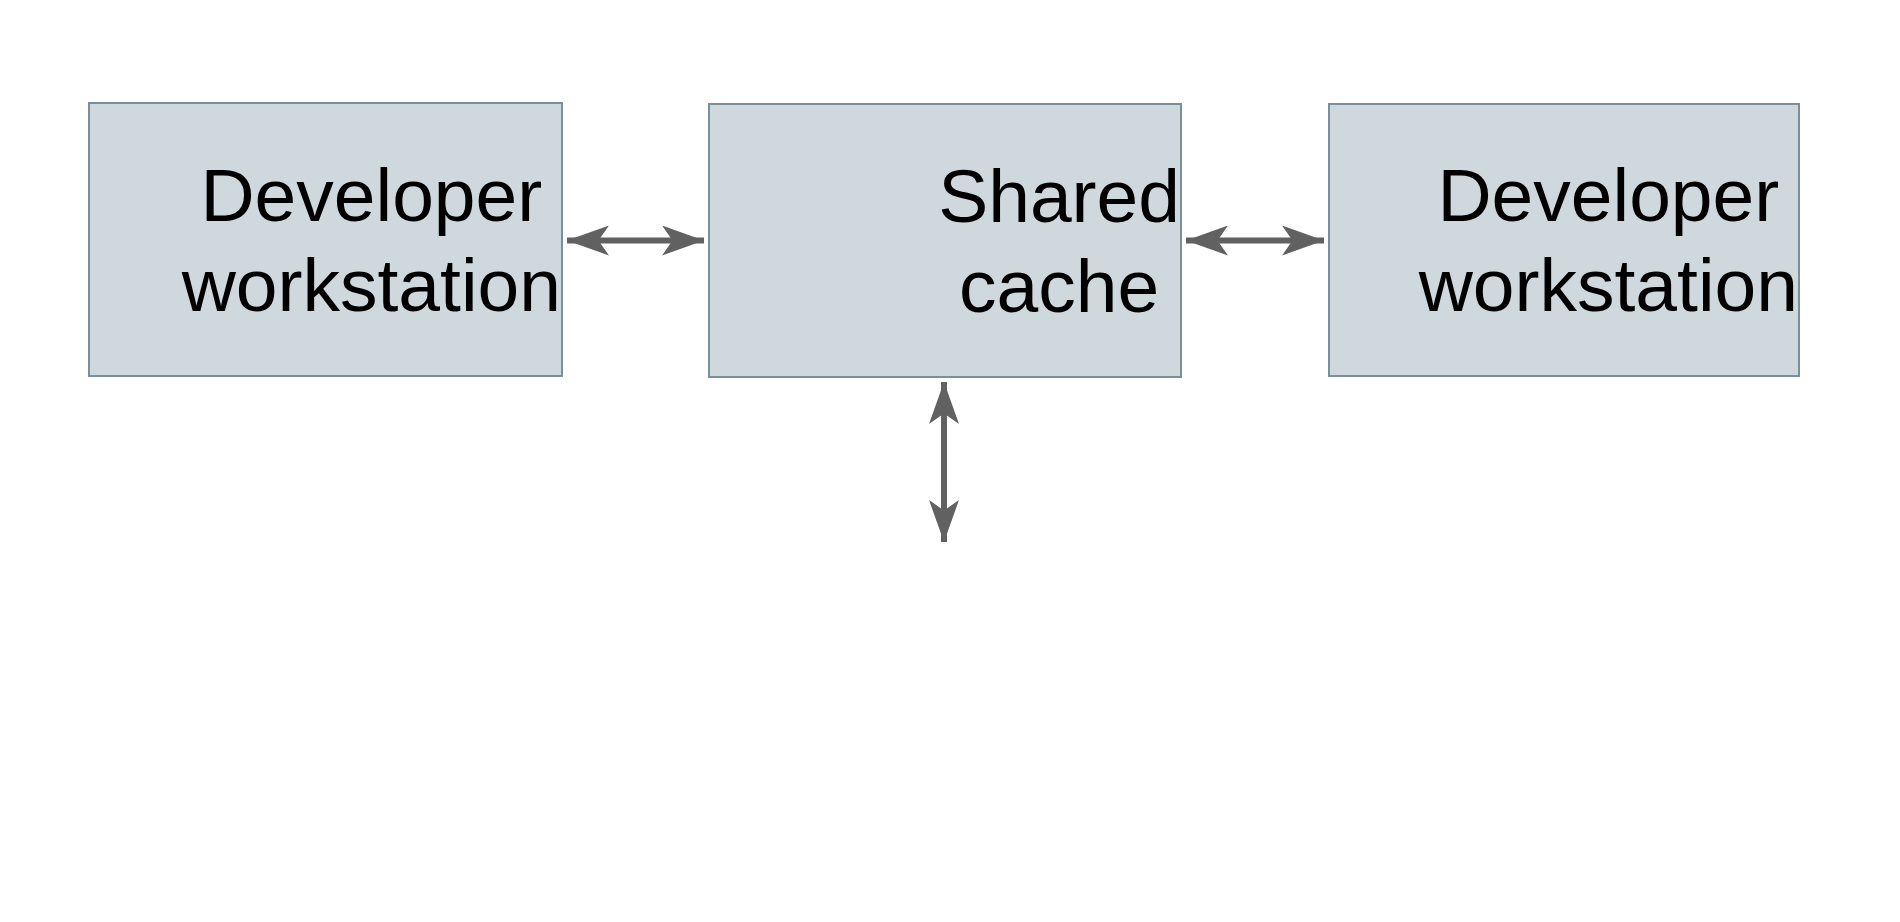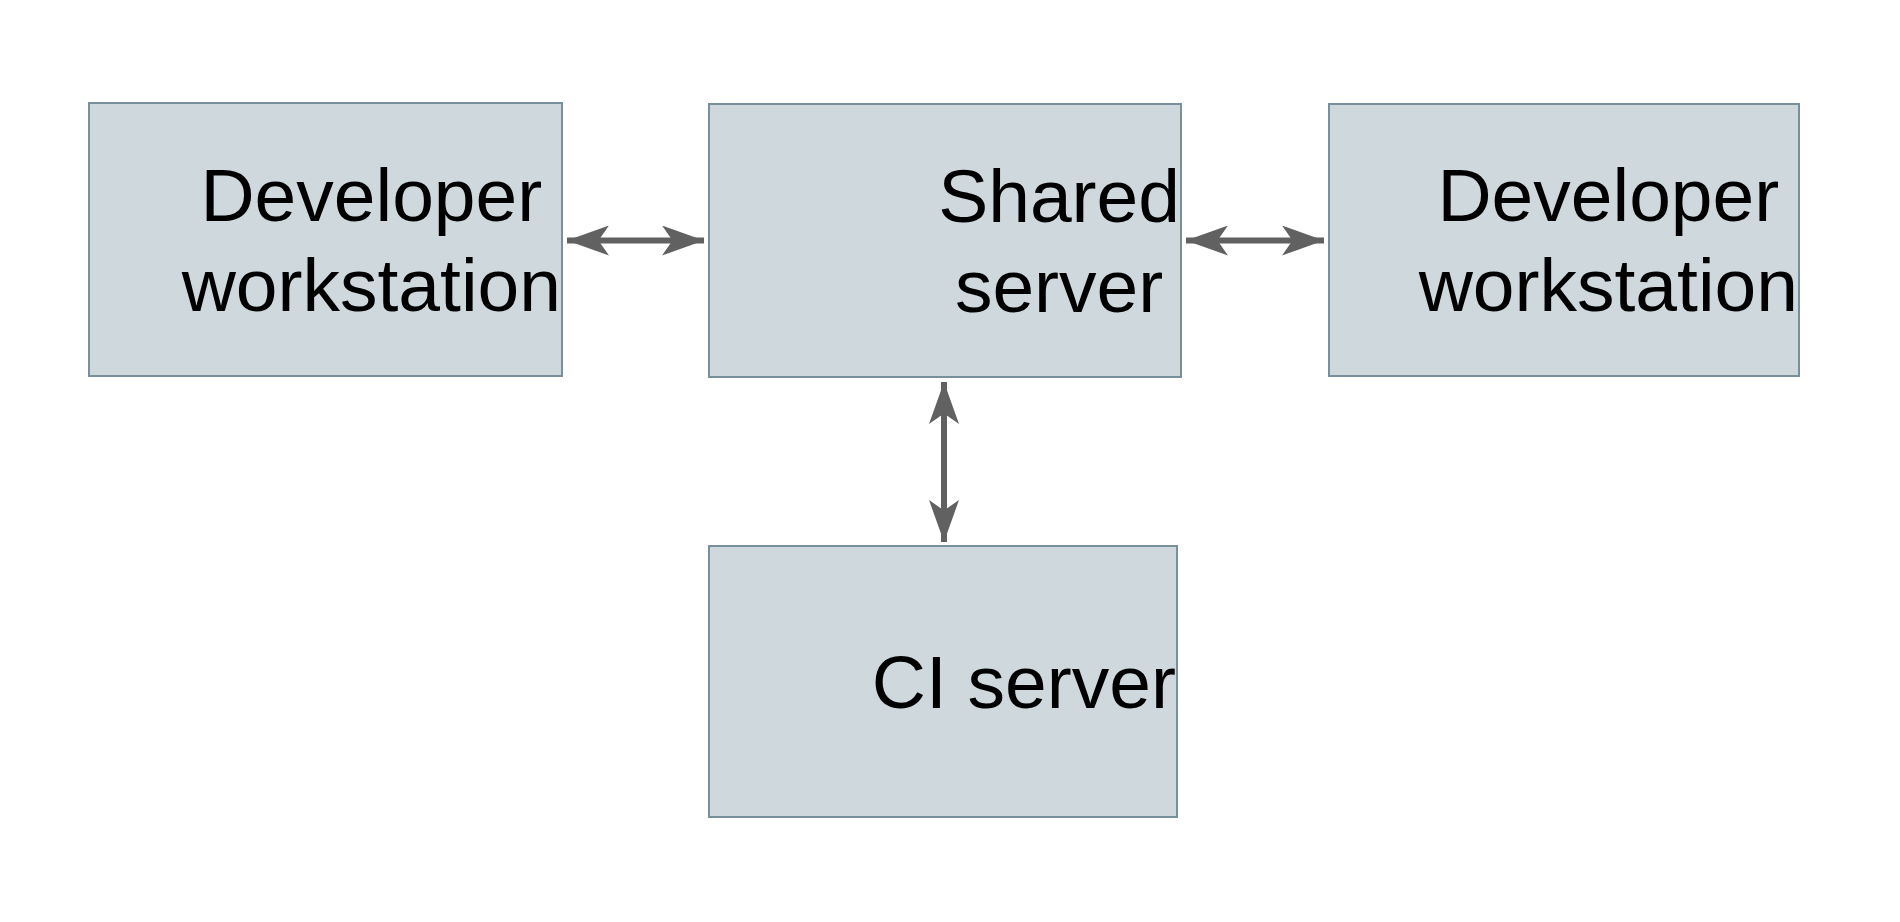--- a/index.html
+++ b/index.html
@@ -69,25 +69,22 @@
     <line class="edge-line" x1="944" y1="382" x2="944" y2="542" marker-start="url(#arrowhead)" marker-end="url(#arrowhead)"></line>
   </svg>
 
   <div class="node node-dev-left">
     <span class="node-label">Developer
 workstation</span>
   </div>
 
   <div class="node node-shared">
     <span class="node-label">Shared
-server</span>
+cache</span>
   </div>
 
   <div class="node node-dev-right">
     <span class="node-label">Developer
 workstation</span>
   </div>
 
-  <div class="node node-ci">
-    <span class="node-label">CI server</span>
-  </div>
 
 </div>
 
 </body></html>

